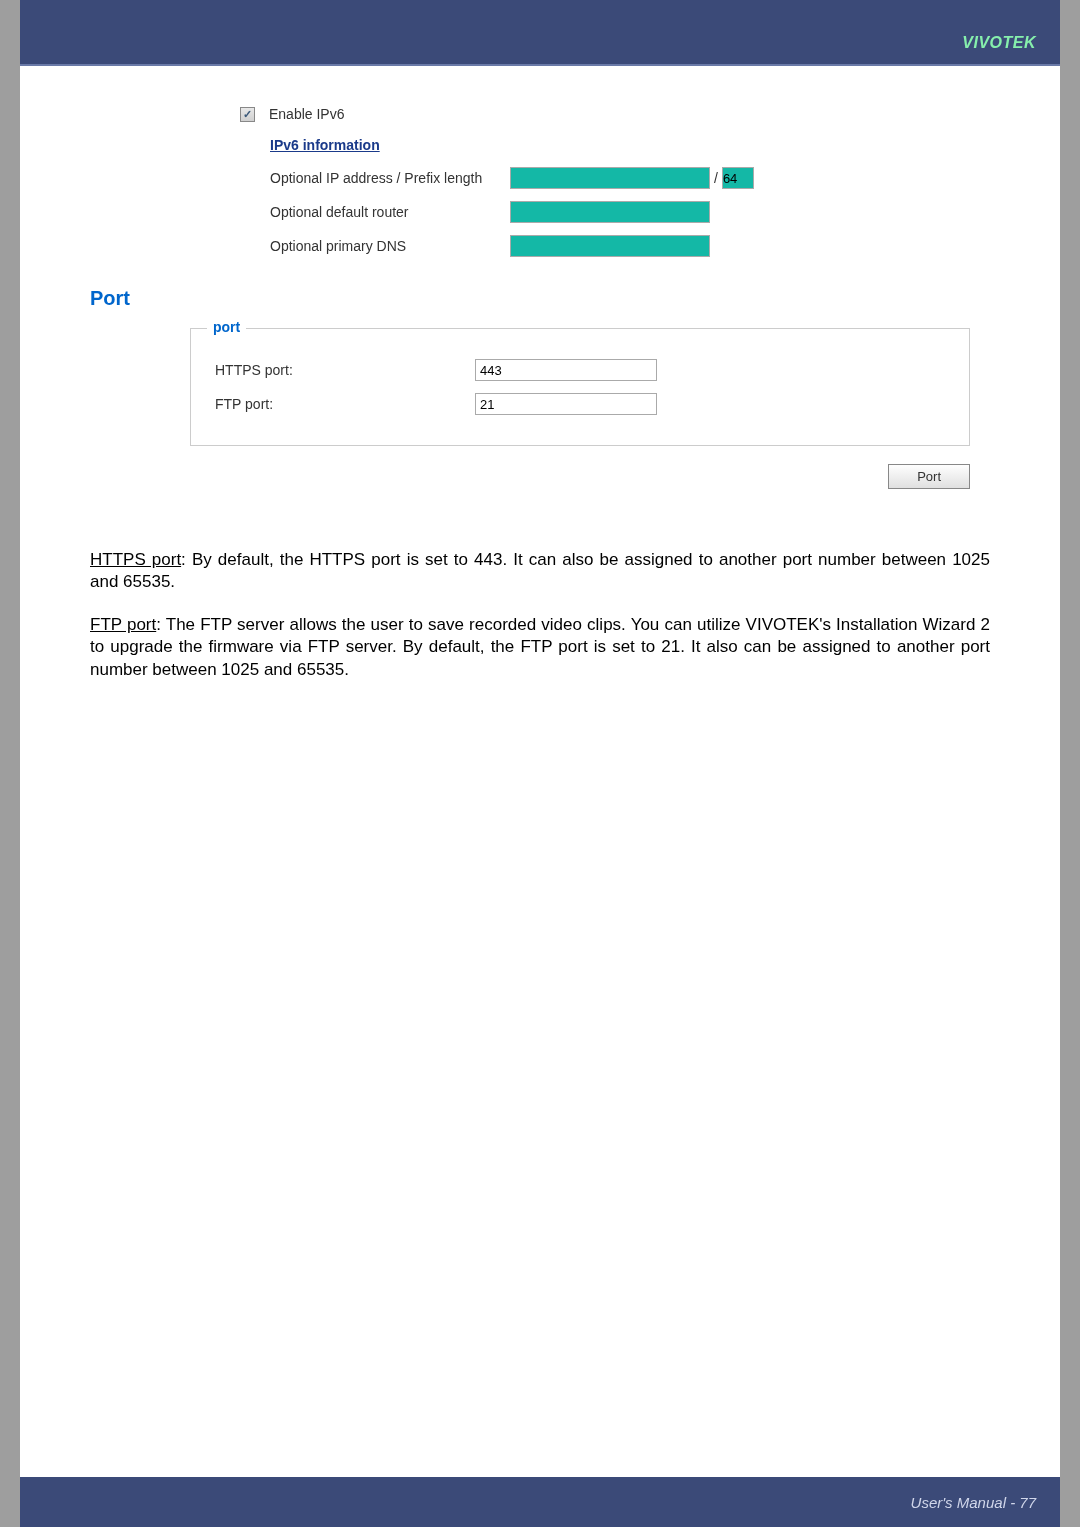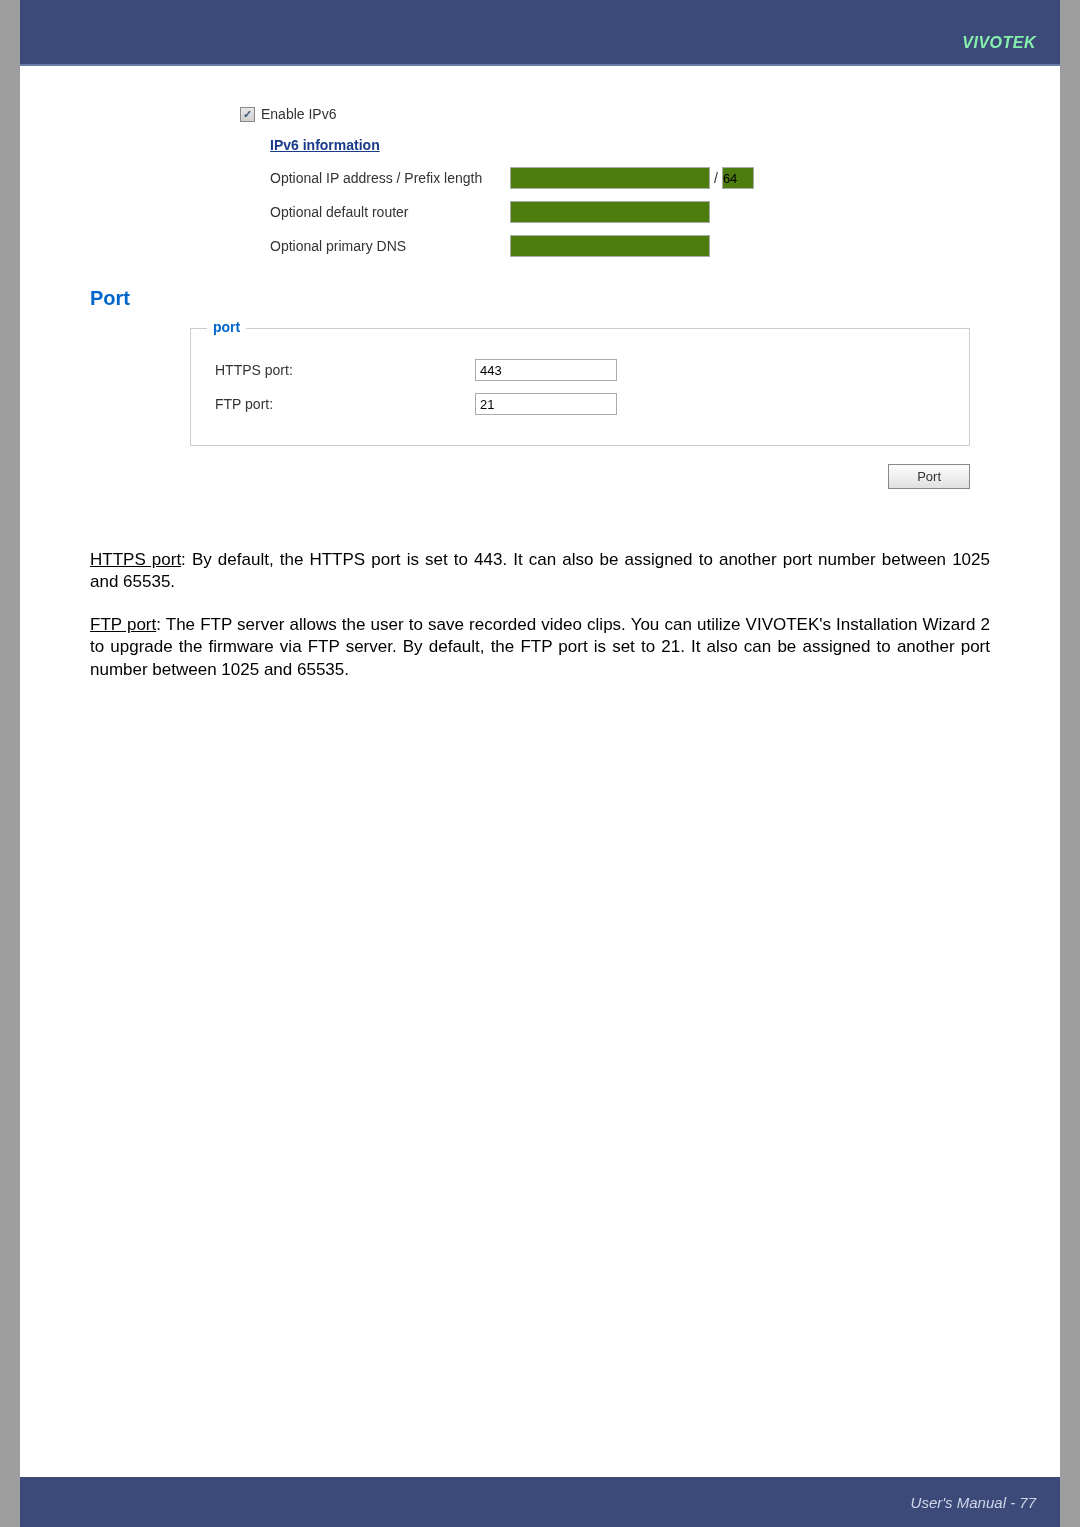--- a/index.html
+++ b/index.html
@@ -55,20 +55,21 @@
     }
     .checkbox::after {
       content: "✓";
       color: #3c5a7a;
       font-size: 11px;
       font-weight: bold;
     }
     .cb-label {
       font-size: 14px;
       color: #333;
+      margin-left: 8px;
     }
     .ipv6-block {
       margin-left: 150px;
     }
     .ipv6-sub {
       margin-left: 30px;
     }
     .ipv6-link {
       color: #1a3a8a;
       font-weight: bold;
@@ -83,21 +84,21 @@
       margin-bottom: 12px;
     }
     .field-label {
       font-size: 14px;
       color: #333;
       width: 240px;
     }
     .text-input {
       border: 1px solid #aaa;
       height: 22px;
-      background: #4d7c0f;
+      background: #14b8a6;
       padding: 0 0;
       font-size: 13px;
     }
     .input-wide { width: 200px; }
     .input-small { width: 32px; }
     .slash { margin: 0 4px; color: #333; font-size: 14px; }
     
     .section-heading {
       color: #0066cc;
       font-size: 20px;
@@ -125,21 +126,21 @@
       display: flex;
       align-items: center;
       margin: 12px 0;
     }
     .port-label {
       width: 260px;
       font-size: 14px;
       color: #333;
     }
     .port-input {
-      width: 142px;
+      width: 182px;
       height: 22px;
       border: 1px solid #aaa;
       padding: 0 4px;
       font-size: 13px;
     }
     
     .save-row {
       display: flex;
       justify-content: flex-end;
       margin: 18px 20px 0 0;

